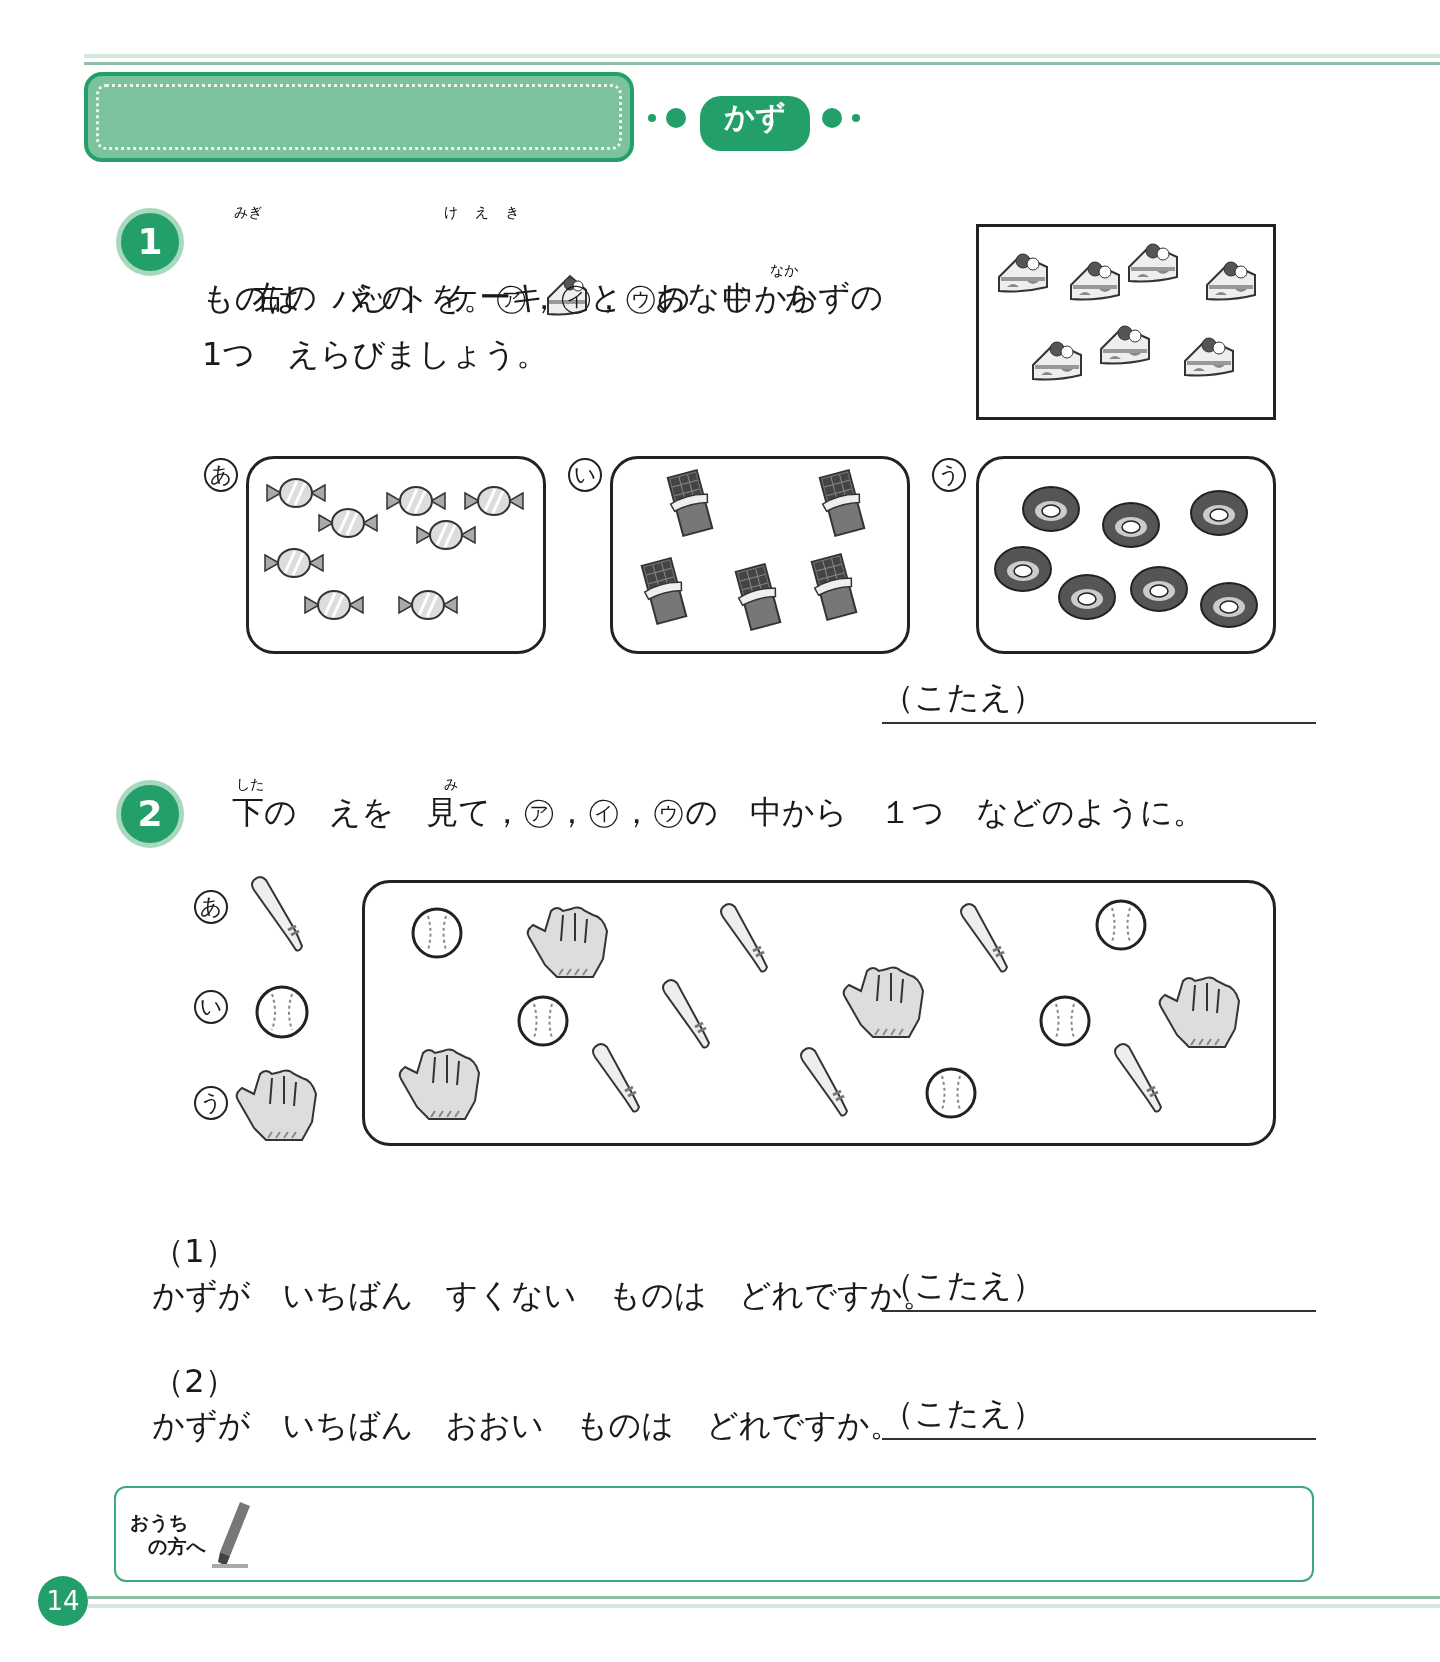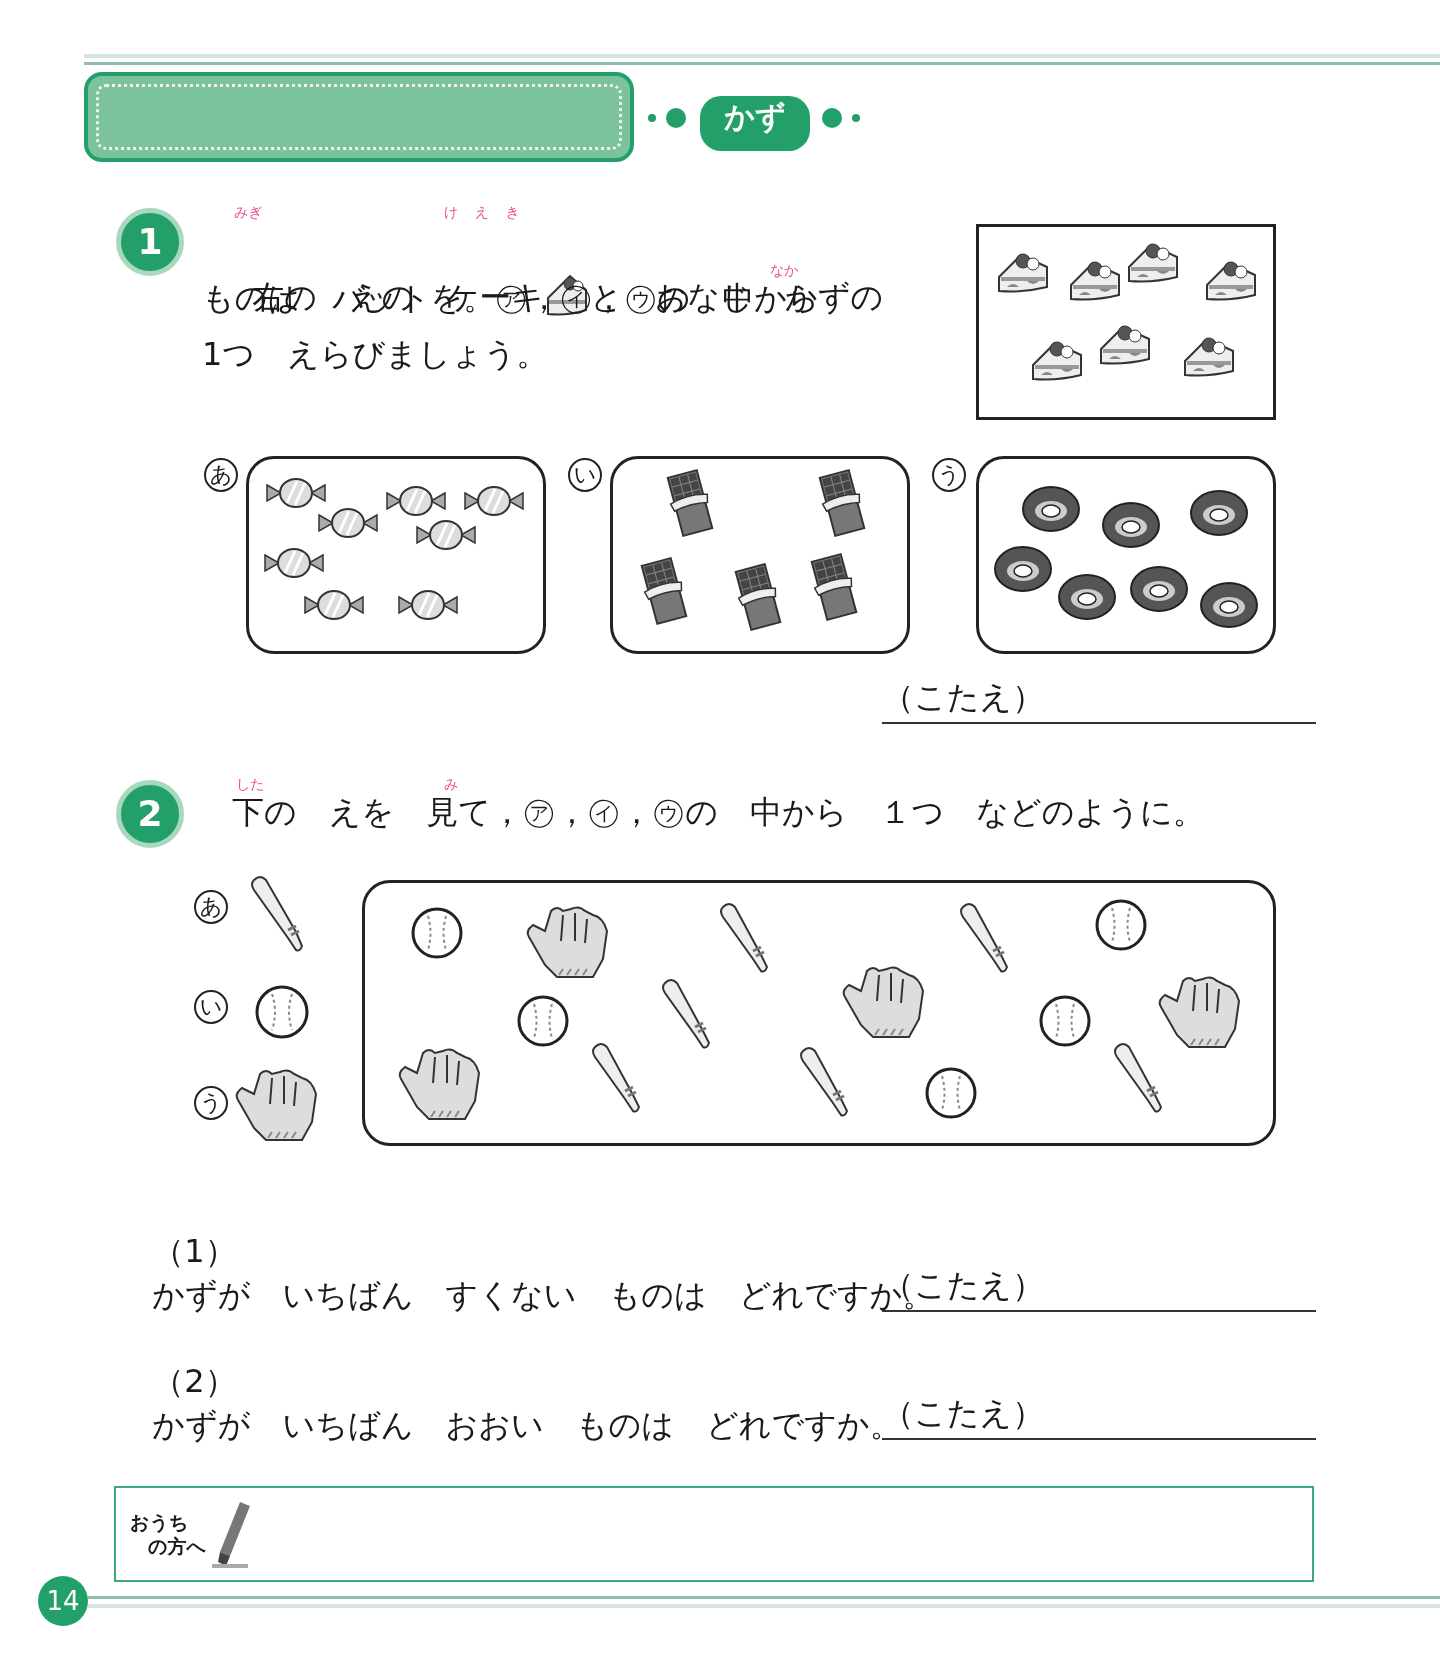--- a/index.html
+++ b/index.html
@@ -23,36 +23,36 @@
   .dot { position:absolute; border-radius:50%; background:#23a06a; }
   .pill { left:700px; top:96px; width:110px; height:55px; background:#23a06a; color:#fff;
           border-radius:21px; text-align:center; font-size:30px; line-height:42px; font-weight:bold; }
 
   
   .pnum { width:58px; height:58px; border-radius:50%; background:#23a06a; color:#fff;
           border:5px solid #a8d9bf; box-sizing:content-box; text-align:center;
           font-size:36px; line-height:58px; font-weight:bold; }
 
   .qtext { font-size:32px; line-height:56px; color:#1a1a1a; white-space:pre; }
-  .ruby { font-size:14px; color:#ec4899; }
+  .ruby { font-size:14px; color:#000000; }
 
   .box { border:3px solid #222; border-radius:28px; box-sizing:border-box; background:#fff; }
   .sqbox { border:3px solid #222; box-sizing:border-box; background:#fff; }
 
   .circ-label { width:30px; height:30px; border:2px solid #222; border-radius:50%;
                 text-align:center; line-height:30px; font-size:22px; box-sizing:content-box; }
 
   .answer-label { font-size:32px; }
   .answer-line { height:2px; background:#333; }
 
   .sub-q { font-size:32px; white-space:pre; }
 
   
   .note { left:114px; top:1486px; width:1200px; height:96px; border:2px solid #3aaa78;
-          border-radius:0; box-sizing:border-box; background:#fff; }
+          border-radius:12px; box-sizing:border-box; background:#fff; }
   .note-tag { position:absolute; left:14px; top:22px; font-size:19px; font-weight:bold; line-height:24px; }
   .note-text { position:absolute; left:164px; top:8px; width:1020px; font-size:21px; line-height:27px; color:#222; }
 
   .page-num { left:38px; top:1576px; width:50px; height:50px; border-radius:50%; background:#23a06a;
               color:#fff; font-size:26px; text-align:center; line-height:50px; }
   .rule-bot-1 { left:88px; top:1596px; width:1352px; height:3px; background:#8fbfa5; }
   .rule-bot-2 { left:88px; top:1604px; width:1352px; height:4px; background:#d6e6dc; }
 </style>
 </head>
 <body>

